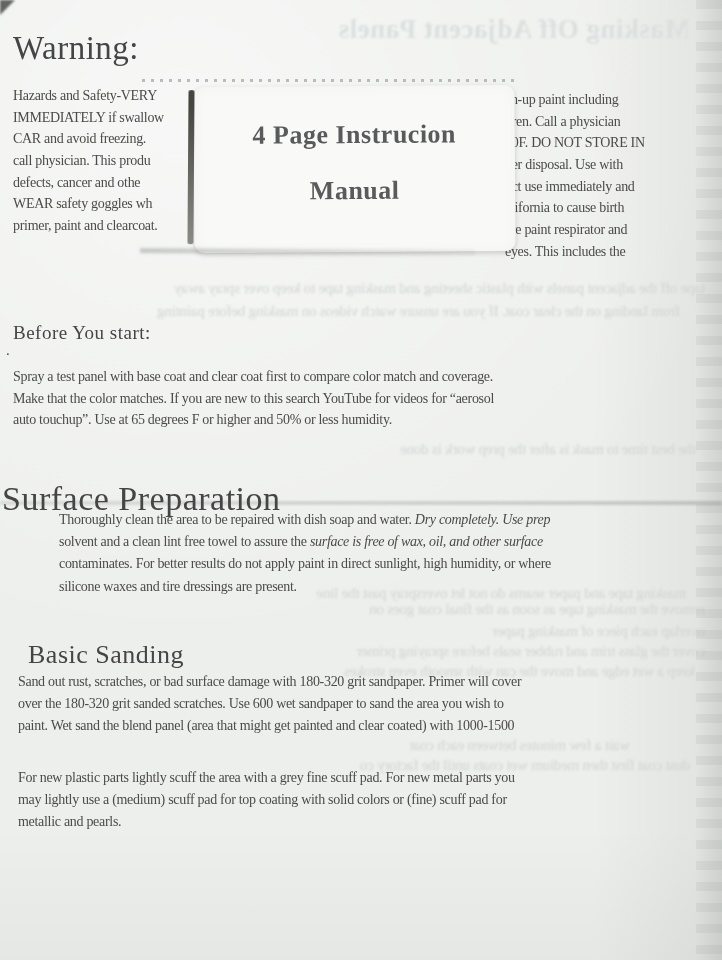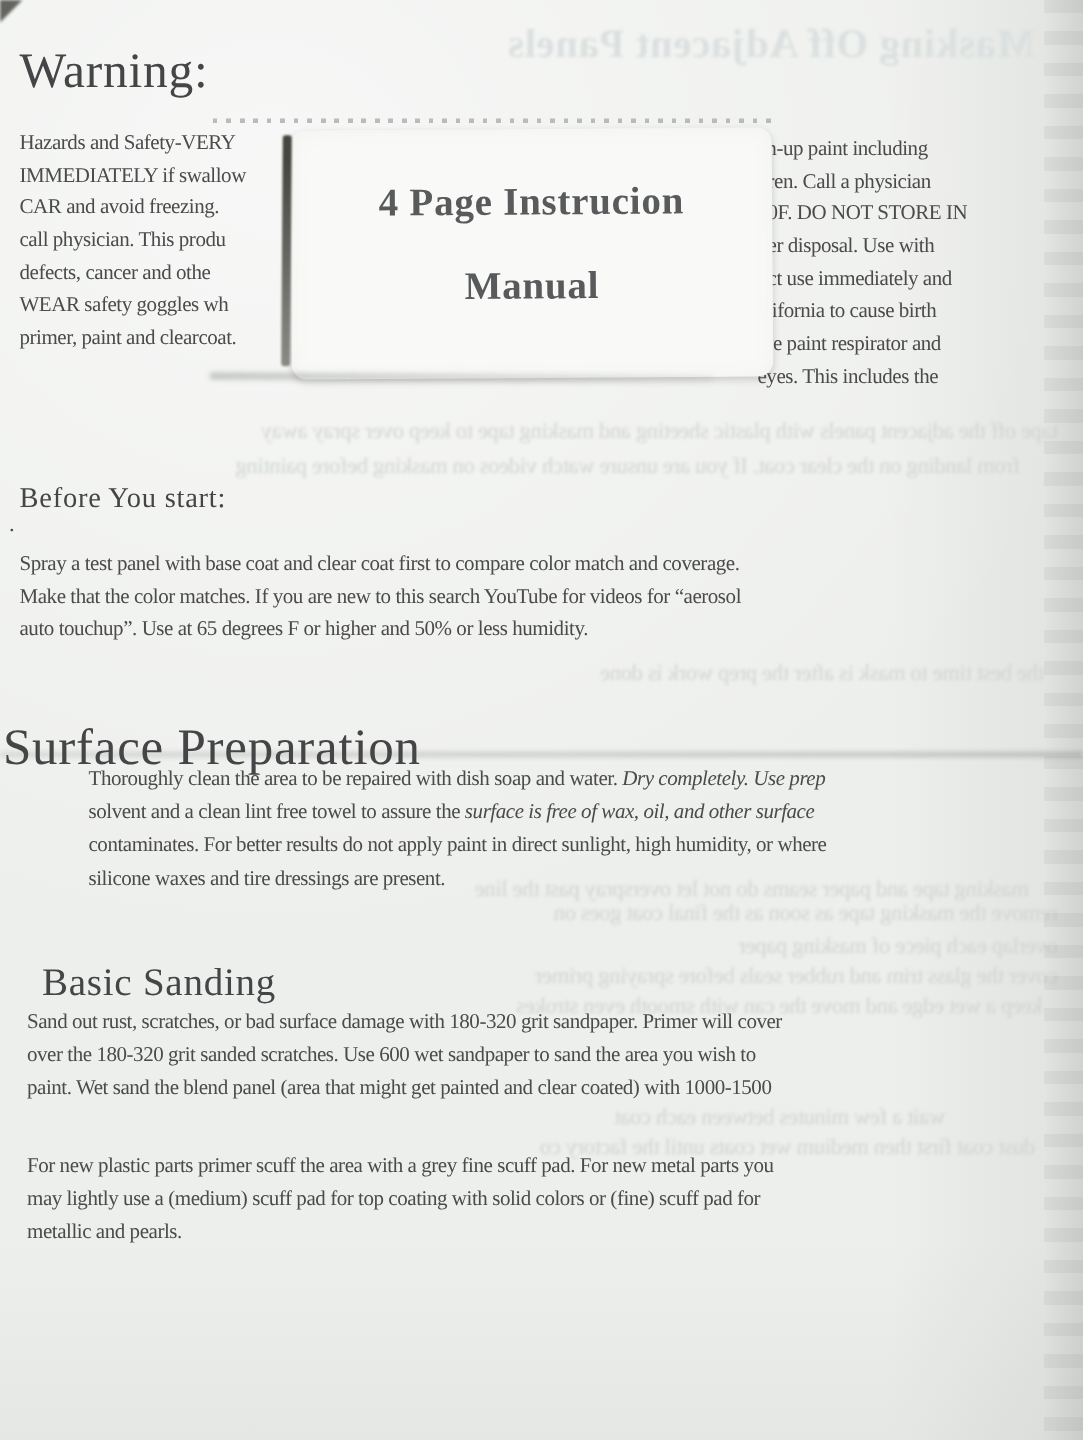--- a/index.html
+++ b/index.html
@@ -151,19 +151,19 @@
         <div class="tline"><span>silicone waxes and tire dressings are present.</span></div>
       </div>
 
     <h2 class="h basic-h">Basic Sanding</h2>
     <div class="para p3">
         <div class="tline"><span>Sand out rust, scratches, or bad surface damage with 180-320 grit sandpaper. Primer will cover</span></div>
         <div class="tline"><span>over the 180-320 grit sanded scratches. Use 600 wet sandpaper to sand the area you wish to</span></div>
         <div class="tline"><span>paint. Wet sand the blend panel (area that might get painted and clear coated) with 1000-1500</span></div>
       </div>
     <div class="para p4">
-        <div class="tline"><span>For new plastic parts primer scuff the area with a grey fine scuff pad. For new metal parts you</span></div>
+        <div class="tline"><span>For new plastic parts lightly scuff the area with a grey fine scuff pad. For new metal parts you</span></div>
         <div class="tline"><span>may lightly use a (medium) scuff pad for top coating with solid colors or (fine) scuff pad for</span></div>
         <div class="tline"><span>metallic and pearls.</span></div>
       </div>
 
   </div>
 </div>
 
 </body></html>

